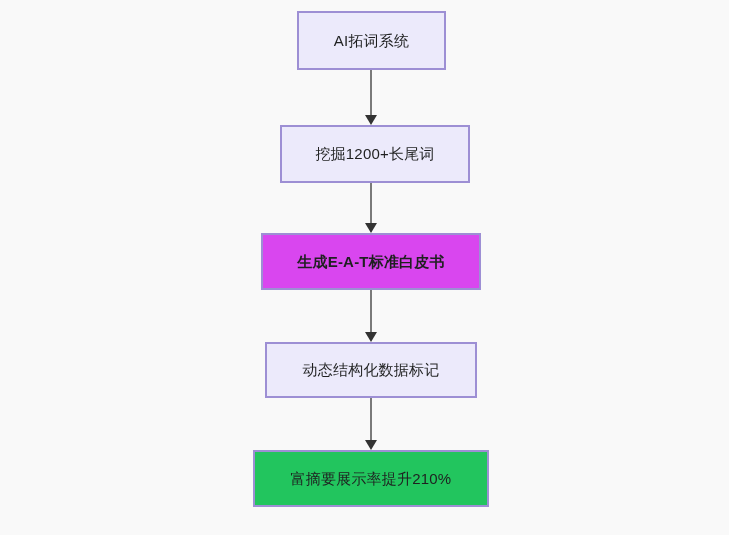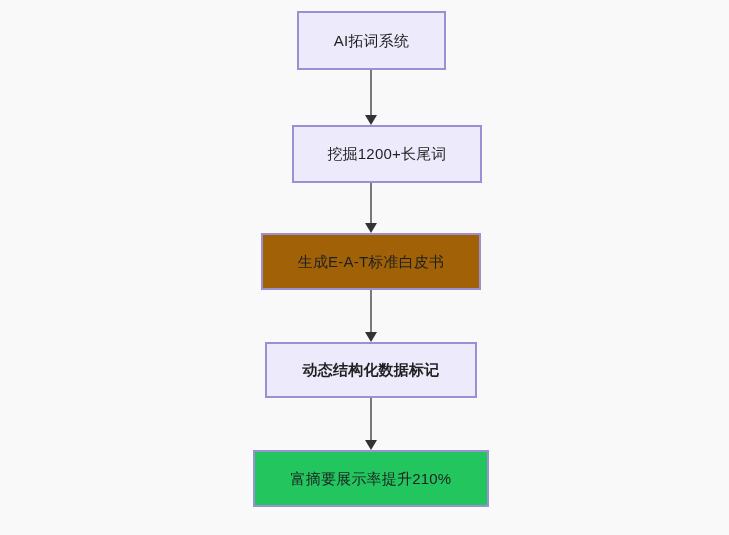--- a/index.html
+++ b/index.html
@@ -82,26 +82,26 @@
     <div class="arrowhead" style="display: block; border-top-color: rgb(51, 51, 51);"></div>
   </div>
   <div class="edge" id="edge-3" style="left: 365px; top: 398px; height: 52px;">
     <div class="shaft" style="height: 43px; background: rgb(122, 122, 122);"></div>
     <div class="arrowhead" style="display: block; border-top-color: rgb(51, 51, 51);"></div>
   </div>
 
   <div class="node" id="node-0" style="left: 297px; top: 11px; width: 149px; height: 59px; background: rgb(236, 234, 251); border-color: rgb(157, 143, 212);">
     <span class="node-label" style="color: rgb(31, 32, 32);">AI拓词系统</span>
   </div>
-  <div class="node" id="node-1" style="left: 292px; top: 125px; width: 190px; height: 58px; background: rgb(236, 234, 251); border-color: rgb(157, 143, 212); text-align: center;">
+  <div class="node" id="node-1" style="left: 280px; top: 125px; width: 190px; height: 58px; background: rgb(236, 234, 251); border-color: rgb(157, 143, 212); text-align: center;">
     <span class="node-label" style="color: rgb(31, 32, 32);">挖掘1200+长尾词</span>
   </div>
-  <div class="node" id="node-2" style="left: 261px; top: 233px; width: 220px; height: 57px; background: #a16207; border-color: rgb(157, 143, 212);">
+  <div class="node" id="node-2" style="left: 261px; top: 233px; width: 220px; height: 57px; background: #d946ef; border-color: rgb(157, 143, 212); font-weight: bold;">
     <span class="node-label" style="color: rgb(31, 32, 32);">生成E-A-T标准白皮书</span>
   </div>
   <div class="node" id="node-3" style="left: 265px; top: 342px; width: 212px; height: 56px; background: rgb(236, 234, 251); border-color: rgb(157, 143, 212);">
-    <span class="node-label" style="color: rgb(31, 32, 32); font-weight: bold;">动态结构化数据标记</span>
+    <span class="node-label" style="color: rgb(31, 32, 32);">动态结构化数据标记</span>
   </div>
   <div class="node" id="node-4" style="left: 253px; top: 450px; width: 236px; height: 57px; background: #22c55e; border-color: rgb(157, 143, 212);">
     <span class="node-label" style="color: rgb(31, 32, 32);">富摘要展示率提升210%</span>
   </div>
 
 </div>
 
 </body></html>

